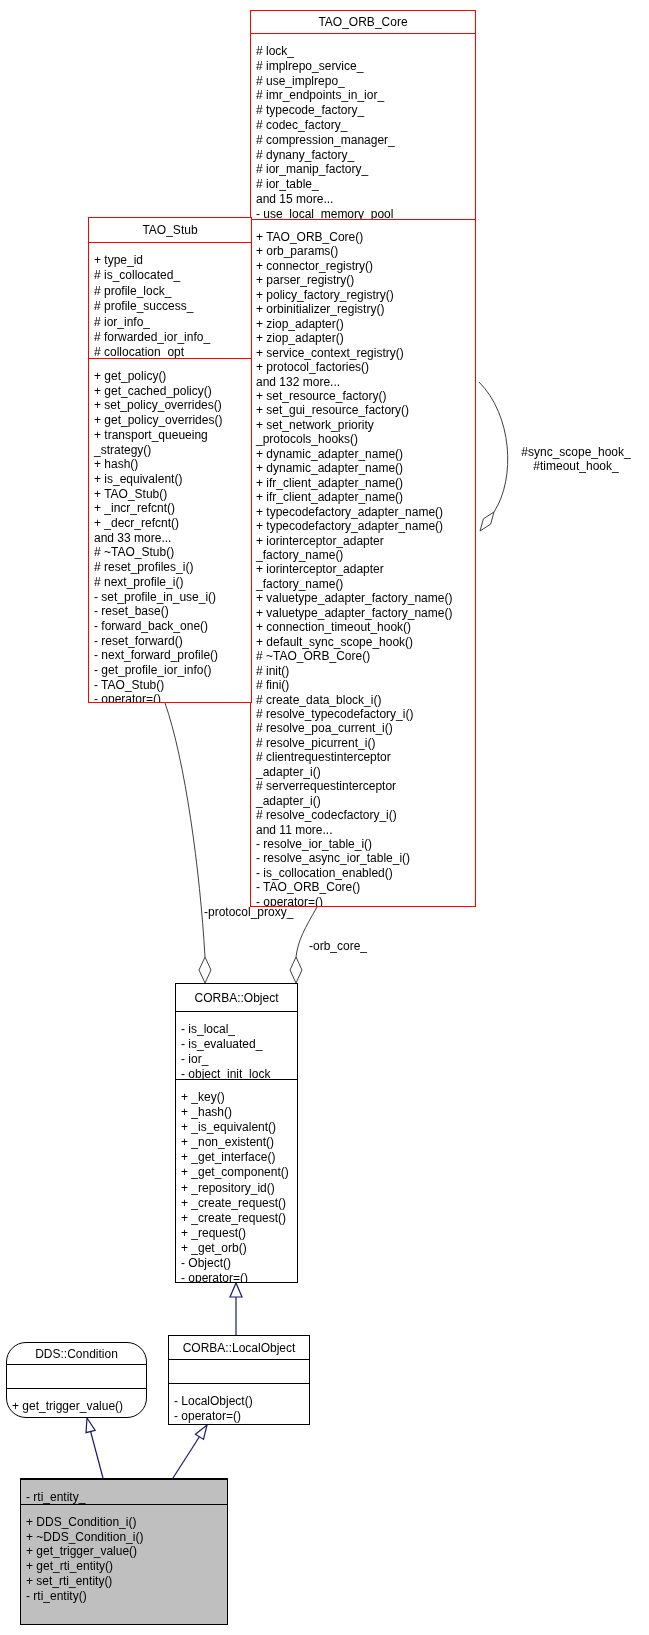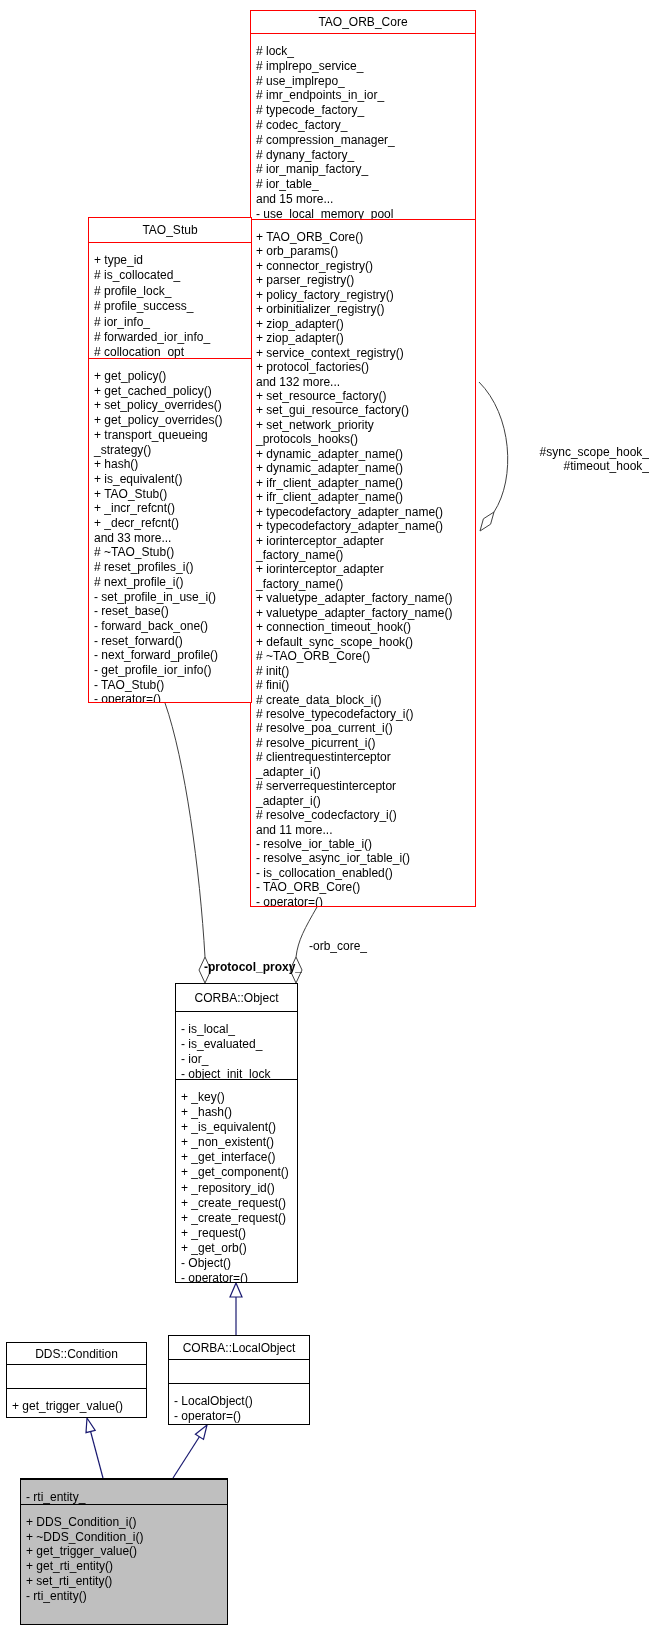--- a/index.html
+++ b/index.html
@@ -31,21 +31,21 @@
     display:flex;align-items:center;justify-content:center;
     flex:none;overflow:hidden;white-space:nowrap;
   }
   .usect{
     flex:none;border-top:1px solid var(--bc);overflow:hidden;padding:10px 0;
     box-sizing:border-box;
   }
   .usect.grow{flex:1 1 auto;}
   .usect div{padding:0 5px;white-space:nowrap;line-height:var(--lh,15px);}
   .elabel{position:absolute;z-index:2;white-space:nowrap;line-height:14px;}
-  .elabel.center{text-align:right;}
+  .elabel.center{text-align:center;}
 </style>
 </head>
 <body>
 
 <div id="stage">
 
   <svg id="edges" width="649" height="1635" viewBox="0 0 649 1635">
 
     <g>
       <path class="col" d="M165,703 C185,760 200,870 205,957"></path>
@@ -201,21 +201,21 @@
         <div>+ _repository_id()</div>
         <div>+ _create_request()</div>
         <div>+ _create_request()</div>
         <div>+ _request()</div>
         <div>+ _get_orb()</div>
         <div>- Object()</div>
         <div>- operator=()</div>
       </div>
   </div>
 
-  <div class="ubox" style="left:6px;top:1342px;width:141px;height:76px;">
+  <div class="ubox" style="left:6px;top:1342px;width:141px;height:76px;border-radius:20px;">
     <div class="utitle" style="height:21px">DDS::Condition</div>
     <div class="usect" style="height:24px"></div>
     <div class="usect grow" style="--lh:15px">
         <div>+ get_trigger_value()</div>
       </div>
   </div>
 
   <div class="ubox" style="left:168px;top:1335px;width:142px;height:90px;">
     <div class="utitle" style="height:23px">CORBA::LocalObject</div>
     <div class="usect" style="height:24px"></div>
@@ -232,20 +232,20 @@
     <div class="usect grow" style="--lh:14.7px">
         <div>+ DDS_Condition_i()</div>
         <div>+ ~DDS_Condition_i()</div>
         <div>+ get_trigger_value()</div>
         <div>+ get_rti_entity()</div>
         <div>+ set_rti_entity()</div>
         <div>- rti_entity()</div>
       </div>
   </div>
 
-  <div class="elabel" style="left:204px;top:960px;font-weight:bold;">-protocol_proxy_</div>
+  <div class="elabel" style="left:204px;top:905px;">-protocol_proxy_</div>
   <div class="elabel" style="left:309px;top:939px;">-orb_core_</div>
   <div class="elabel center" style="left:503px;top:445px;width:146px;">
     <div>#sync_scope_hook_</div>
     <div>#timeout_hook_</div>
   </div>
 
 </div>
 
 </body></html>

